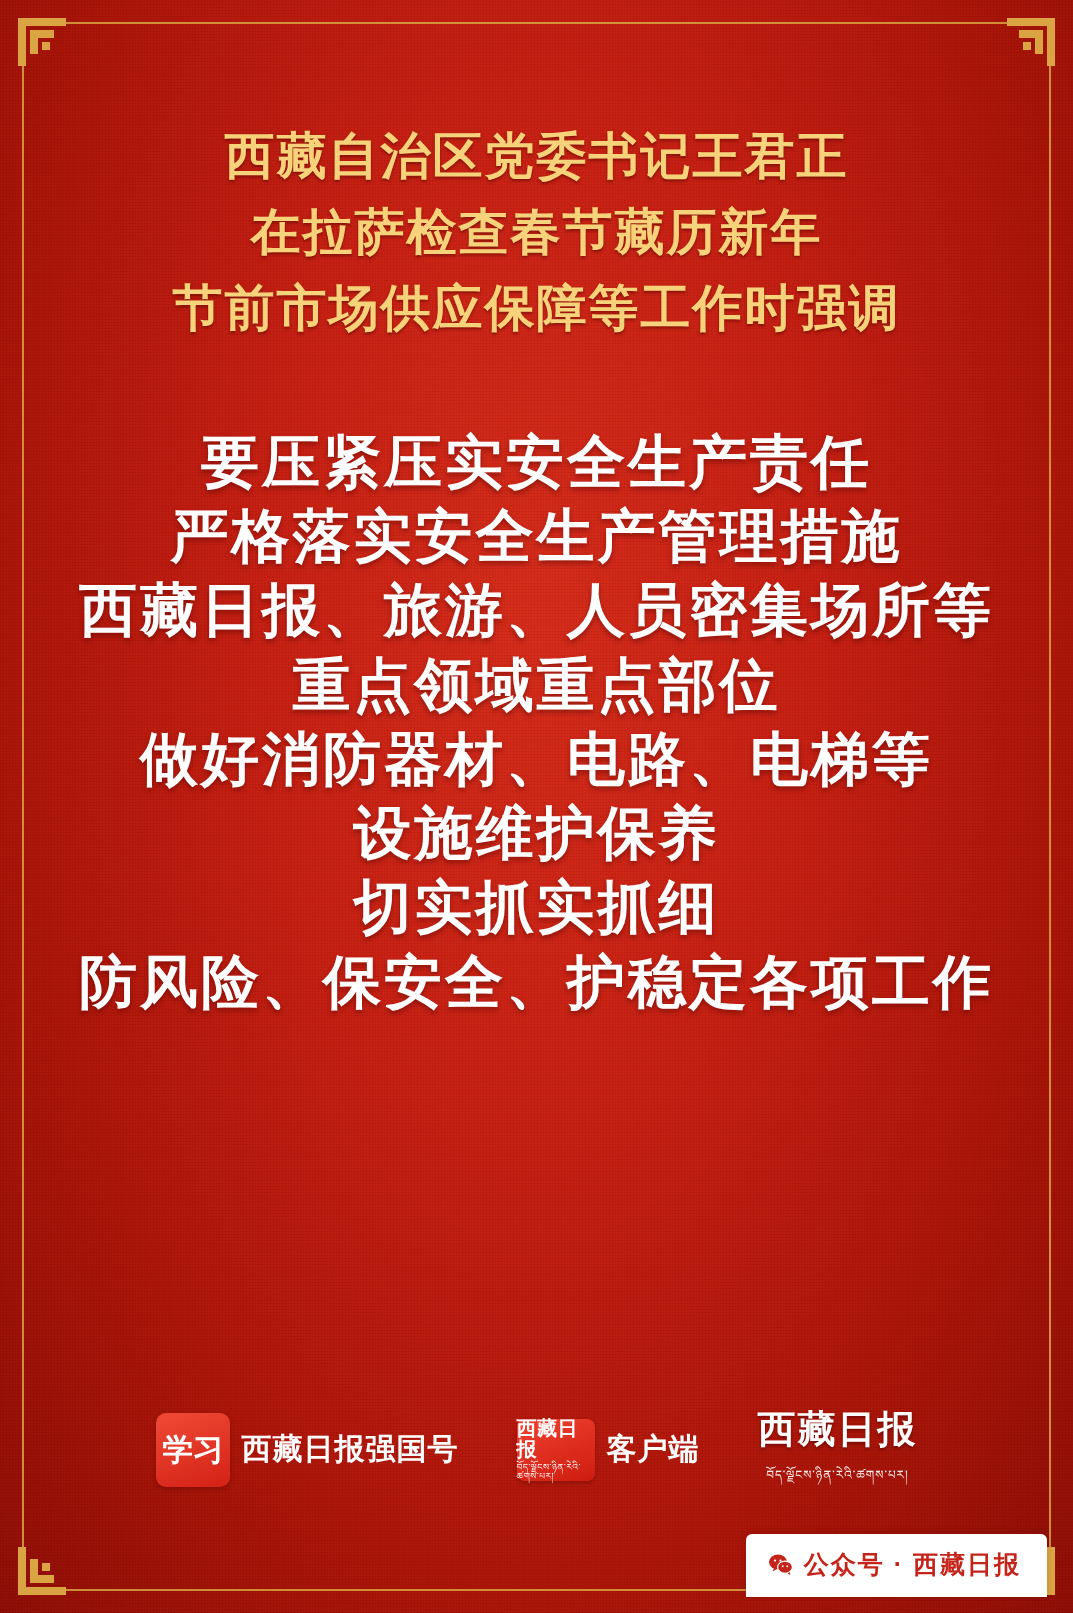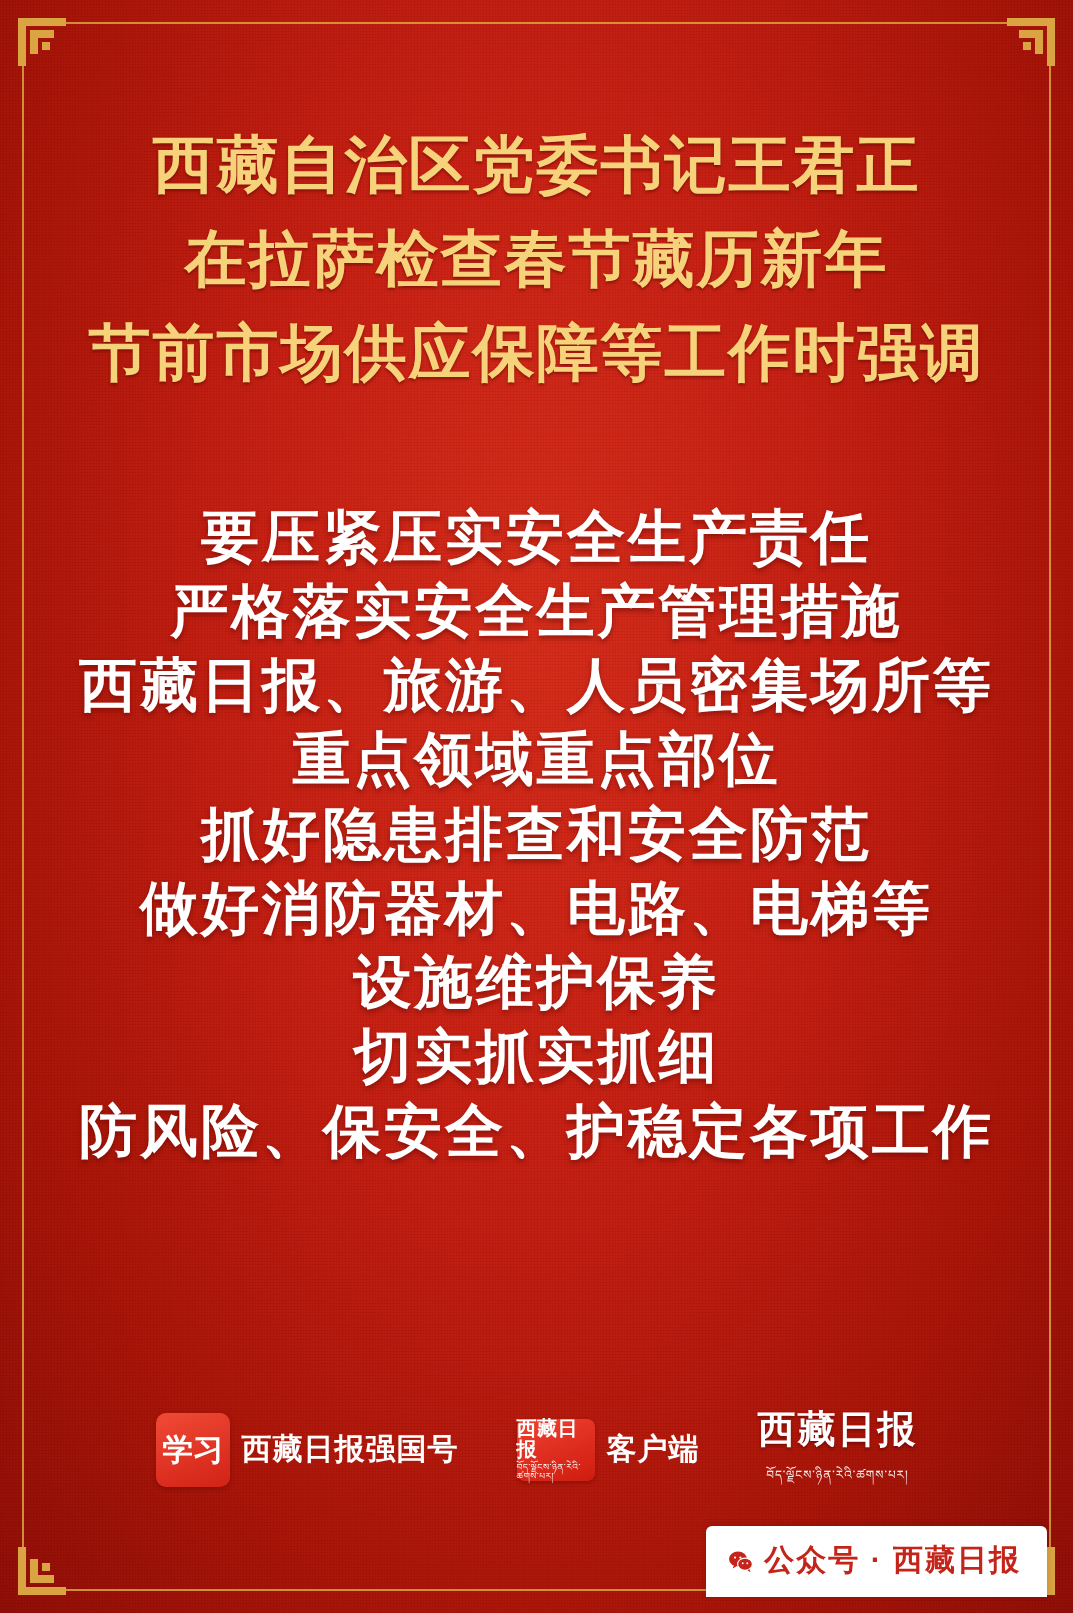--- a/index.html
+++ b/index.html
@@ -62,28 +62,28 @@
   }
 
   .headline {
     margin-top: 118px;
     text-align: center;
   }
   .headline .hl-line {
     color: #f6d37a;
     font-family: "Liberation Sans", sans-serif;
     font-weight: bold;
-    font-size: 62px;
+    font-size: 50px;
     line-height: 1.52;
     letter-spacing: 2px;
     text-shadow: 0 2px 3px rgba(90,6,0,0.55);
   }
 
   .body-block {
-    margin-top: 100px;
+    margin-top: 80px;
     text-align: center;
   }
   .body-block .bd-line {
     color: #ffffff;
     font-family: "Liberation Serif", serif;
     font-weight: bold;
     font-size: 58px;
     line-height: 1.28;
     letter-spacing: 3px;
     text-shadow: 0 3px 5px rgba(80,4,0,0.45);
@@ -185,21 +185,21 @@
     z-index: 6;
     background: #ffffff;
     color: #c4241a;
     border-radius: 6px 6px 0 0;
     padding: 14px 26px 16px 22px;
     display: flex;
     align-items: center;
     gap: 10px;
     font-family: "Liberation Sans", sans-serif;
     font-weight: bold;
-    font-size: 30px;
+    font-size: 25px;
     letter-spacing: 2px;
     box-shadow: 0 -2px 6px rgba(80,0,0,0.18);
   }
   .wechat-pill .wx-icon {
     width: 26px;
     height: 26px;
     display: inline-block;
   }
 </style>
 </head>
@@ -243,21 +243,20 @@
       <div class="hl-line">西藏自治区党委书记王君正</div>
       <div class="hl-line">在拉萨检查春节藏历新年</div>
       <div class="hl-line">节前市场供应保障等工作时强调</div>
     </div>
 
     <div class="body-block">
       <div class="bd-line">要压紧压实安全生产责任</div>
       <div class="bd-line">严格落实安全生产管理措施</div>
       <div class="bd-line">西藏日报、旅游、人员密集场所等</div>
       <div class="bd-line">重点领域重点部位</div>
-      <div class="bd-line">抓好隐患排查和安全防范</div>
       <div class="bd-line">做好消防器材、电路、电梯等</div>
       <div class="bd-line">设施维护保养</div>
       <div class="bd-line">切实抓实抓细</div>
       <div class="bd-line">防风险、保安全、护稳定各项工作</div>
     </div>
   </div>
 
   <div class="footer">
     <div class="logo-group">
       <div class="badge-xuexi">

